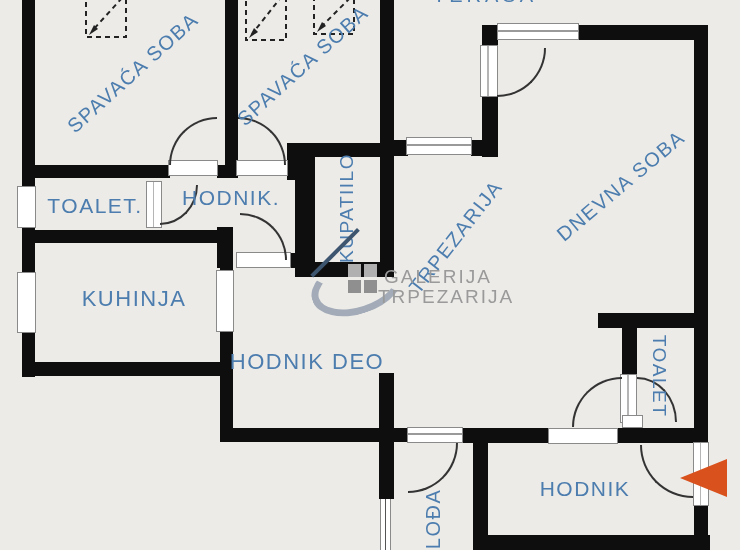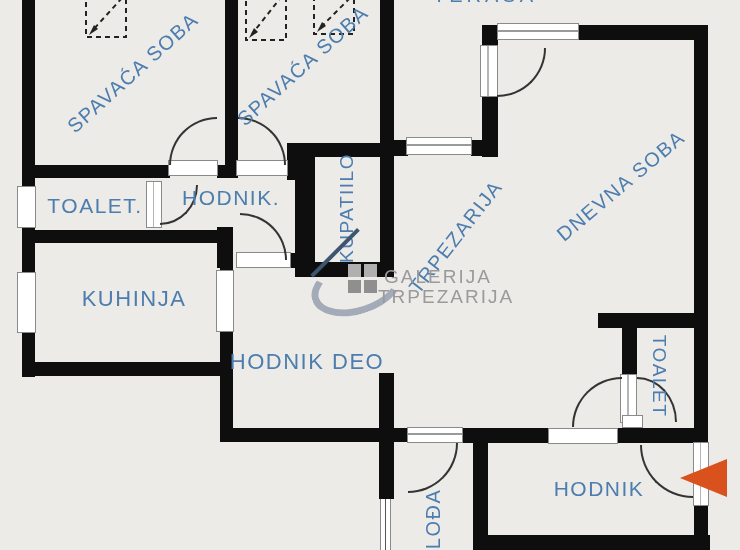--- a/index.html
+++ b/index.html
@@ -126,21 +126,21 @@
   <div class="lbl" style="left:133px;top:73px;font-size:20px;transform:translate(-50%,-50%) rotate(-42deg)">SPAVAĆA SOBA</div>
   <div class="lbl" style="left:303px;top:66px;font-size:20px;transform:translate(-50%,-50%) rotate(-42deg)">SPAVAĆA SOBA</div>
   <div class="lbl" style="left:95px;top:206px">TOALET.</div>
   <div class="lbl" style="left:231px;top:198px">HODNIK.</div>
   <div class="lbl" style="left:347px;top:208px;font-size:19px;transform:translate(-50%,-50%) rotate(-90deg)">KUPATIILO</div>
   <div class="lbl" style="left:456px;top:237px;font-size:20px;transform:translate(-50%,-50%) rotate(-52deg)">TRPEZARIJA</div>
   <div class="lbl" style="left:621px;top:186px;font-size:20px;transform:translate(-50%,-50%) rotate(-40deg)">DNEVNA SOBA</div>
   <div class="lbl" style="left:134px;top:299px;font-size:22px">KUHINJA</div>
   <div class="lbl" style="left:307px;top:362px;font-size:22px">HODNIK DEO</div>
   <div class="lbl" style="left:659px;top:376px;font-size:19px;transform:translate(-50%,-50%) rotate(90deg)">TOALET</div>
-  <div class="lbl" style="left:599px;top:489px;font-size:21px">HODNIK</div>
+  <div class="lbl" style="left:585px;top:489px;font-size:21px">HODNIK</div>
   <div class="lbl" style="left:433px;top:519px;font-size:20px;transform:translate(-50%,-50%) rotate(-90deg)">LOĐA</div>
 
   <div>
     <div class="swoosh"></div>
     <div class="roofline"></div>
     <div class="sq" style="left:348px;top:264px;background:#b0b0b0"></div>
     <div class="sq" style="left:364px;top:264px;background:#b0b0b0"></div>
     <div class="sq" style="left:348px;top:280px;background:#8f8f8f"></div>
     <div class="sq" style="left:364px;top:280px;background:#8f8f8f"></div>
     <div class="wm-text" style="left:384px;top:258px">GALERIJA</div>

